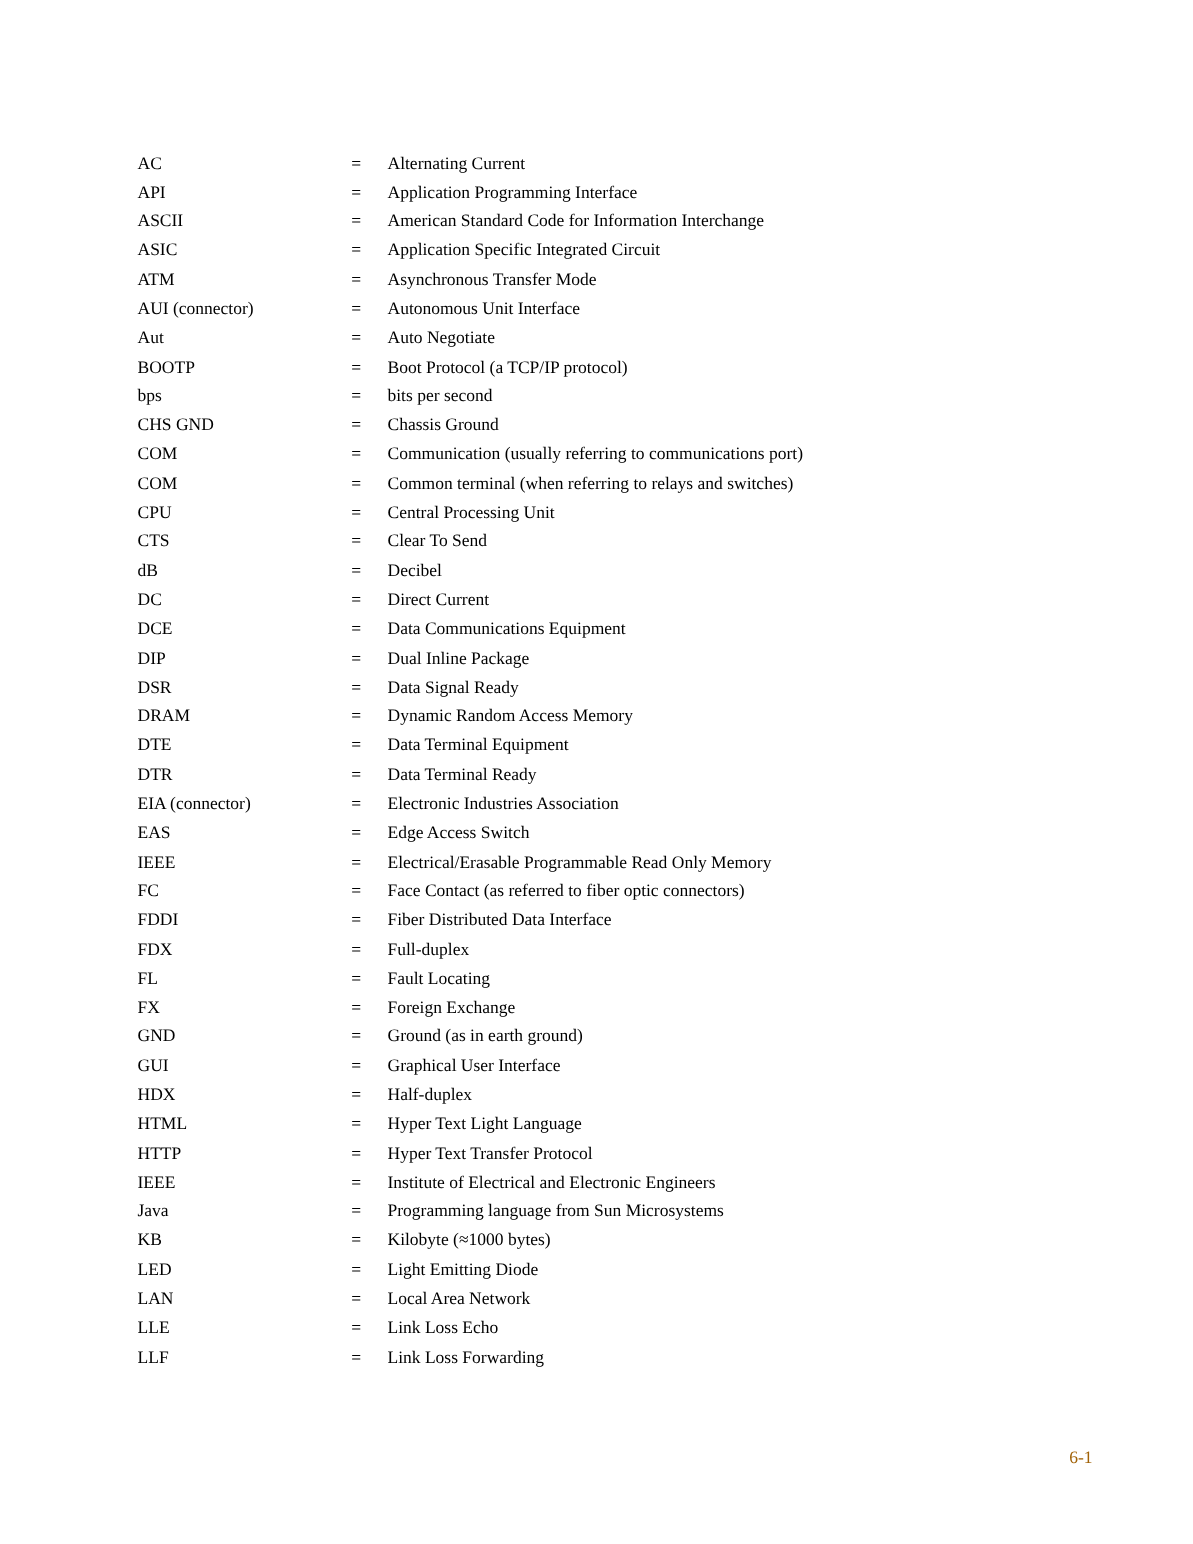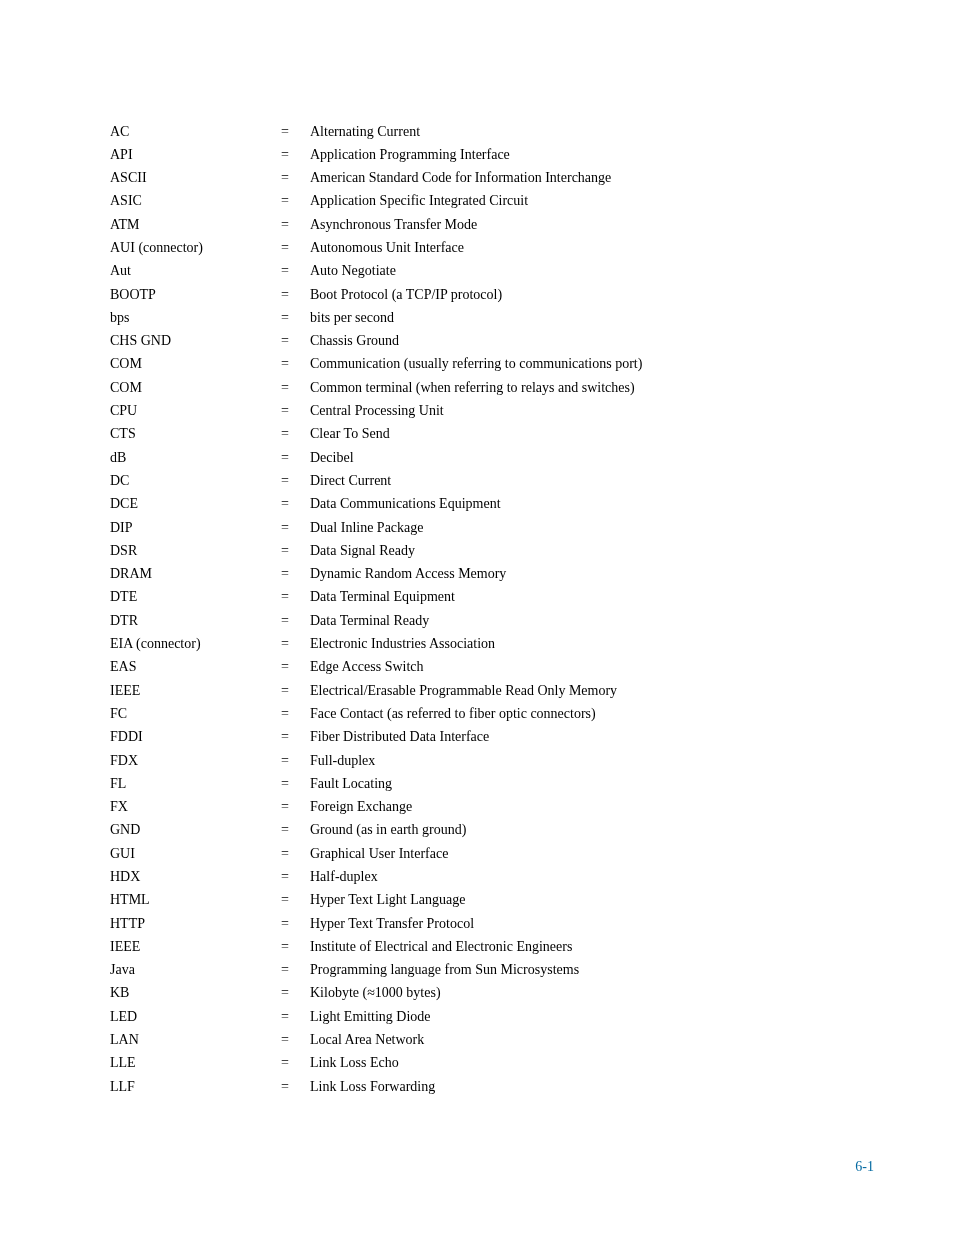--- a/index.html
+++ b/index.html
@@ -39,21 +39,21 @@
       text-align: center;
     }
     .col-def {
       width: auto;
     }
     .page-number {
       position: absolute;
       bottom: 60px;
       right: 80px;
       font-size: 14px;
-      color: #0369a1;
+      color: #a16207;
     }
   </style>
 </head>
 <body>
 
 <div class="page">
   <table class="glossary-table">
     <tbody id="glossary-body">
     <tr>
           <td class="col-abbr">AC</td>

